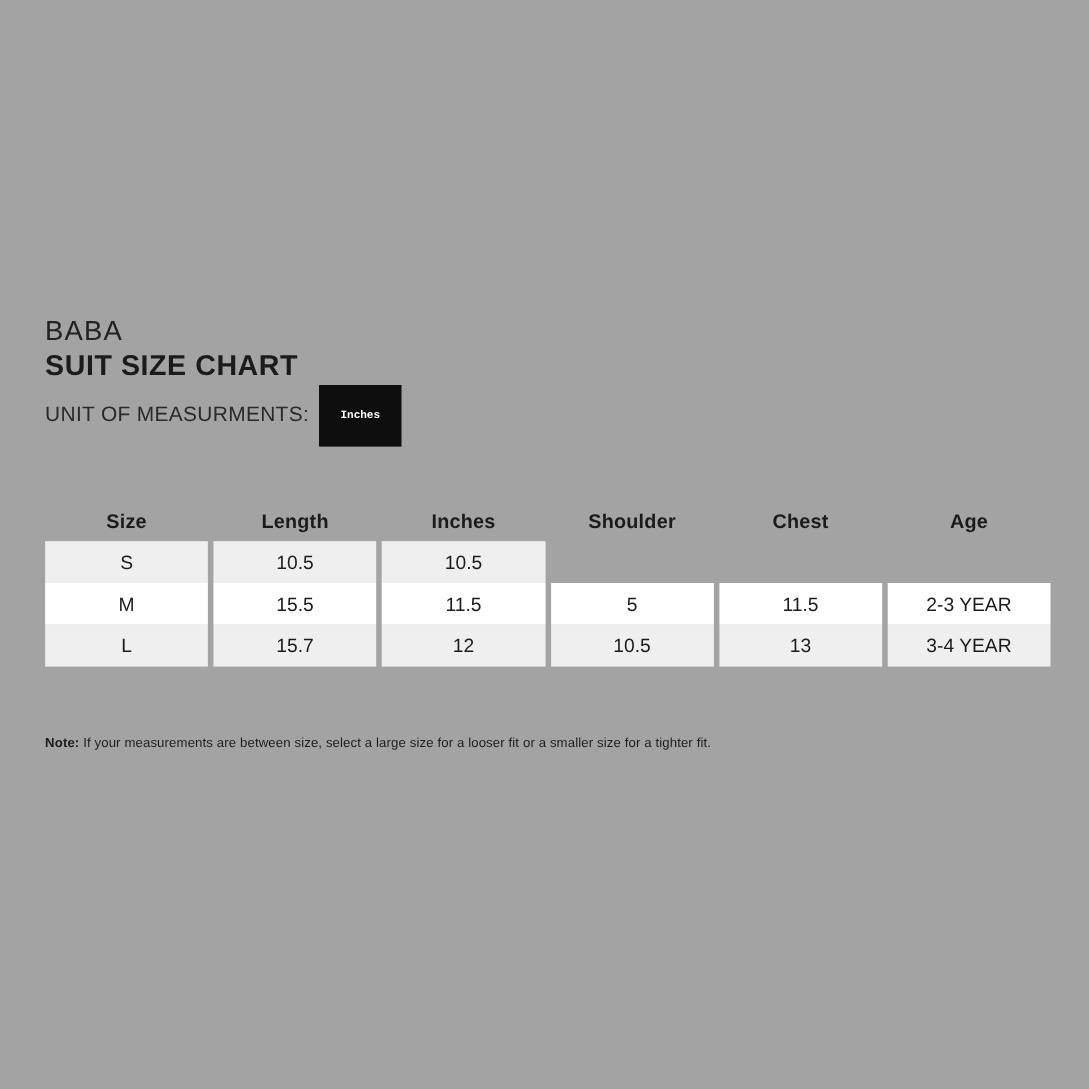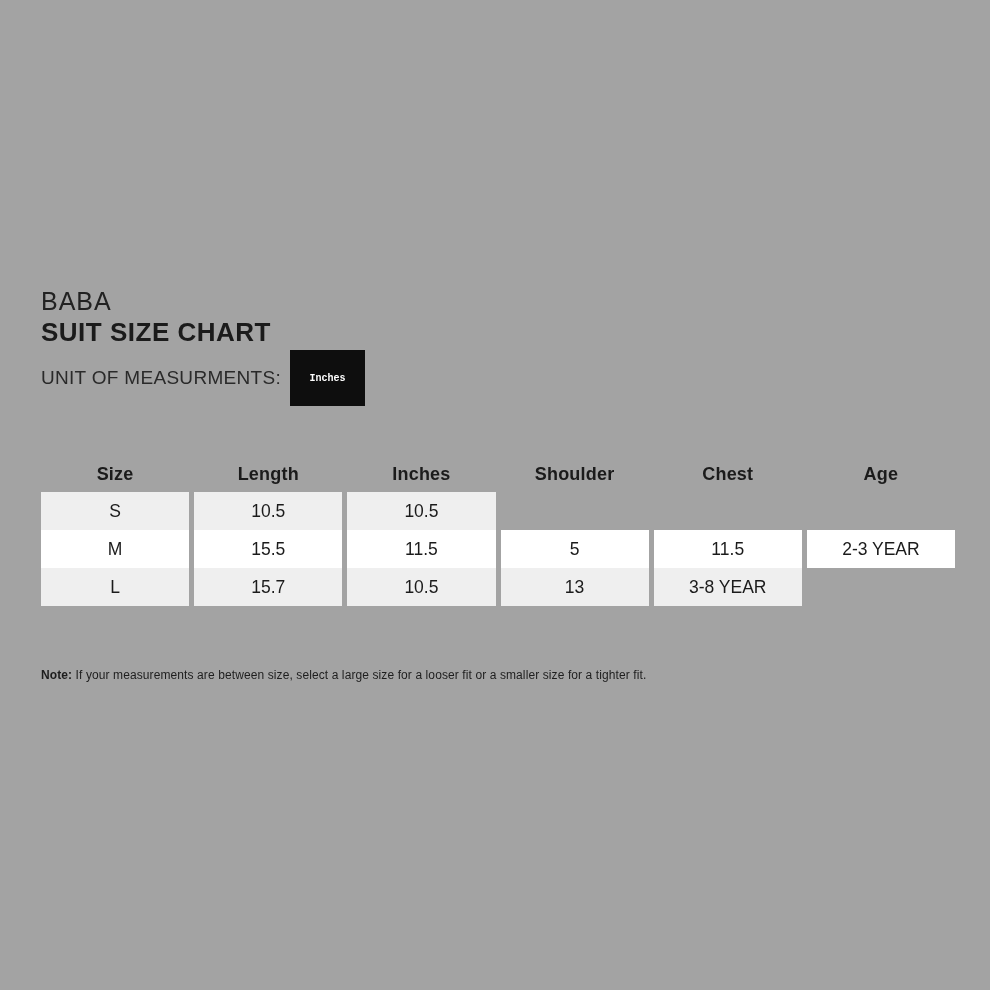--- a/index.html
+++ b/index.html
@@ -146,23 +146,24 @@
       <div class="td">15.5</div>
       <div class="td">11.5</div>
       <div class="td">5</div>
       <div class="td">11.5</div>
       <div class="td">2-3 YEAR</div>
     </div>
 
     <div class="tr shaded">
       <div class="td">L</div>
       <div class="td">15.7</div>
+      <div class="td">12</div>
       <div class="td">10.5</div>
       <div class="td">13</div>
-      <div class="td">3-8 YEAR</div>
+      <div class="td">3-4 YEAR</div>
     </div>
   </div>
 
   <p class="note">
     <b>Note:</b>
     <span>If your measurements are between size, select a large size for a looser fit or a smaller size for a tighter fit.</span>
   </p>
 
 </div>
 

